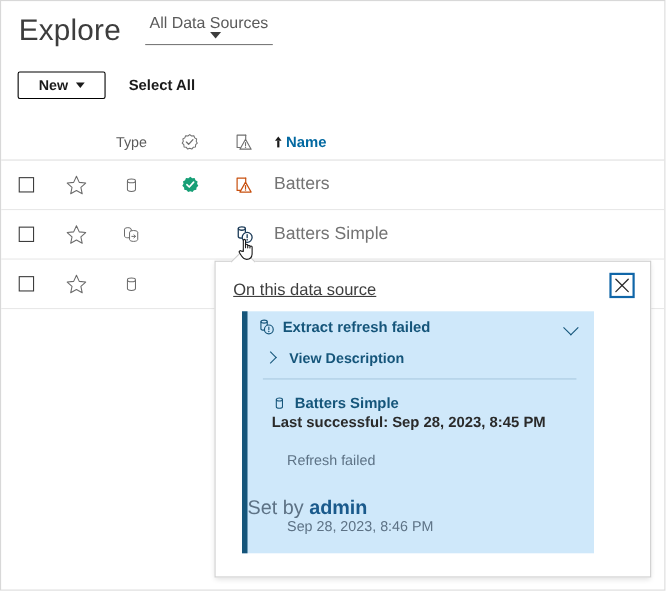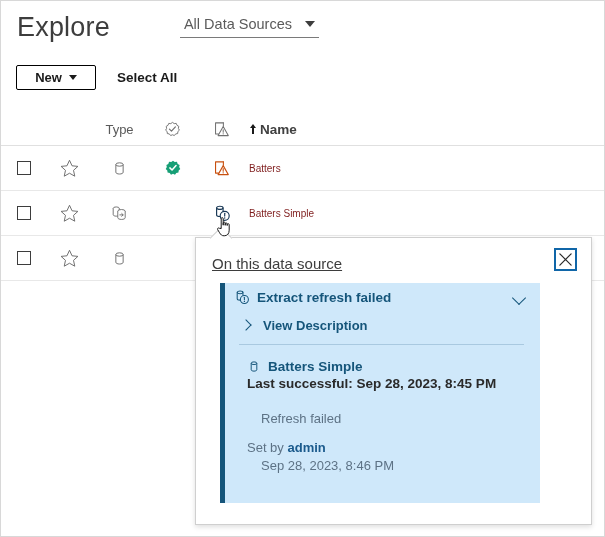--- a/index.html
+++ b/index.html
@@ -22,38 +22,38 @@
   }
 
   
   .page-head {
     position: absolute;
     left: 0; top: 0;
     width: 605px;
     height: 52px;
     display: flex;
     align-items: center;
-    gap: 48px;
   }
   .explore-title {
     font-size: 27px;
     color: #3d3d3d;
     font-weight: 400;
     margin-left: 16px;
     letter-spacing: 0.2px;
     line-height: 1;
   }
   .ds-filter {
     margin-left: 22px;
     position: relative;
     display: flex;
     align-items: center;
     padding: 0 4px 5px 4px;
     border-bottom: 1px solid #7a7a7a;
     cursor: pointer;
+    flex-direction: column;
   }
   .ds-filter-label {
     font-size: 14.5px;
     color: #5a5a5a;
   }
   .ds-caret {
     margin-left: 13px;
     width: 0; height: 0;
     border-left: 5px solid transparent;
     border-right: 5px solid transparent;
@@ -125,21 +125,21 @@
   .c-cert   { width: 51px; display:flex; justify-content:center; align-items:center; }
   .c-qual   { width: 47px; display:flex; justify-content:center; align-items:center; }
   .c-name   { flex: 1; display:flex; align-items:center; padding-left: 4px; }
 
   .th-text {
     font-size: 13px;
     color: #5a5a5a;
   }
   .th-name {
     font-size: 13.5px;
-    color: #404040;
+    color: #0369a1;
     font-weight: 700;
     display: flex;
     align-items: center;
     cursor: pointer;
   }
   .sort-arrow {
     display:inline-block;
     width: 7px; height: 10px;
     margin-right: 4px;
     position: relative;
@@ -162,22 +162,22 @@
   }
 
   .checkbox {
     width: 14px; height: 14px;
     border: 1px solid #3d3d3d;
     background: #ffffff;
     cursor: pointer;
     box-sizing: border-box;
   }
   .link-name {
-    font-size: 10px;
-    color: #7f1d1d;
+    font-size: 16px;
+    color: #737373;
     cursor: pointer;
   }
   .cursor-hand {
     position: absolute;
     left: 214px;
     top: 213px;
     width: 22px;
     height: 26px;
     pointer-events: none;
     z-index: 40;
@@ -304,25 +304,24 @@
   }
   .detail-line.first { margin-top: 5px; }
   .muted-line {
     padding-left: 36px;
     font-size: 13px;
     color: #5d7285;
     line-height: 18px;
   }
   .muted-line.gap { margin-top: 17px; }
   .setby-line {
-    padding-left: 22px;
-    font-size: 13px;
+    font-size: 18px;
     color: #5d7285;
     line-height: 18px;
-    margin-top: 11px;
+    margin-top: 24px;
   }
   .setby-line b { color: #1a5a8c; font-weight: 700; }
 </style>
 </head>
 <body>
 
 <div id="app">
 
   <div class="page-head">
     <div class="explore-title">Explore</div>

